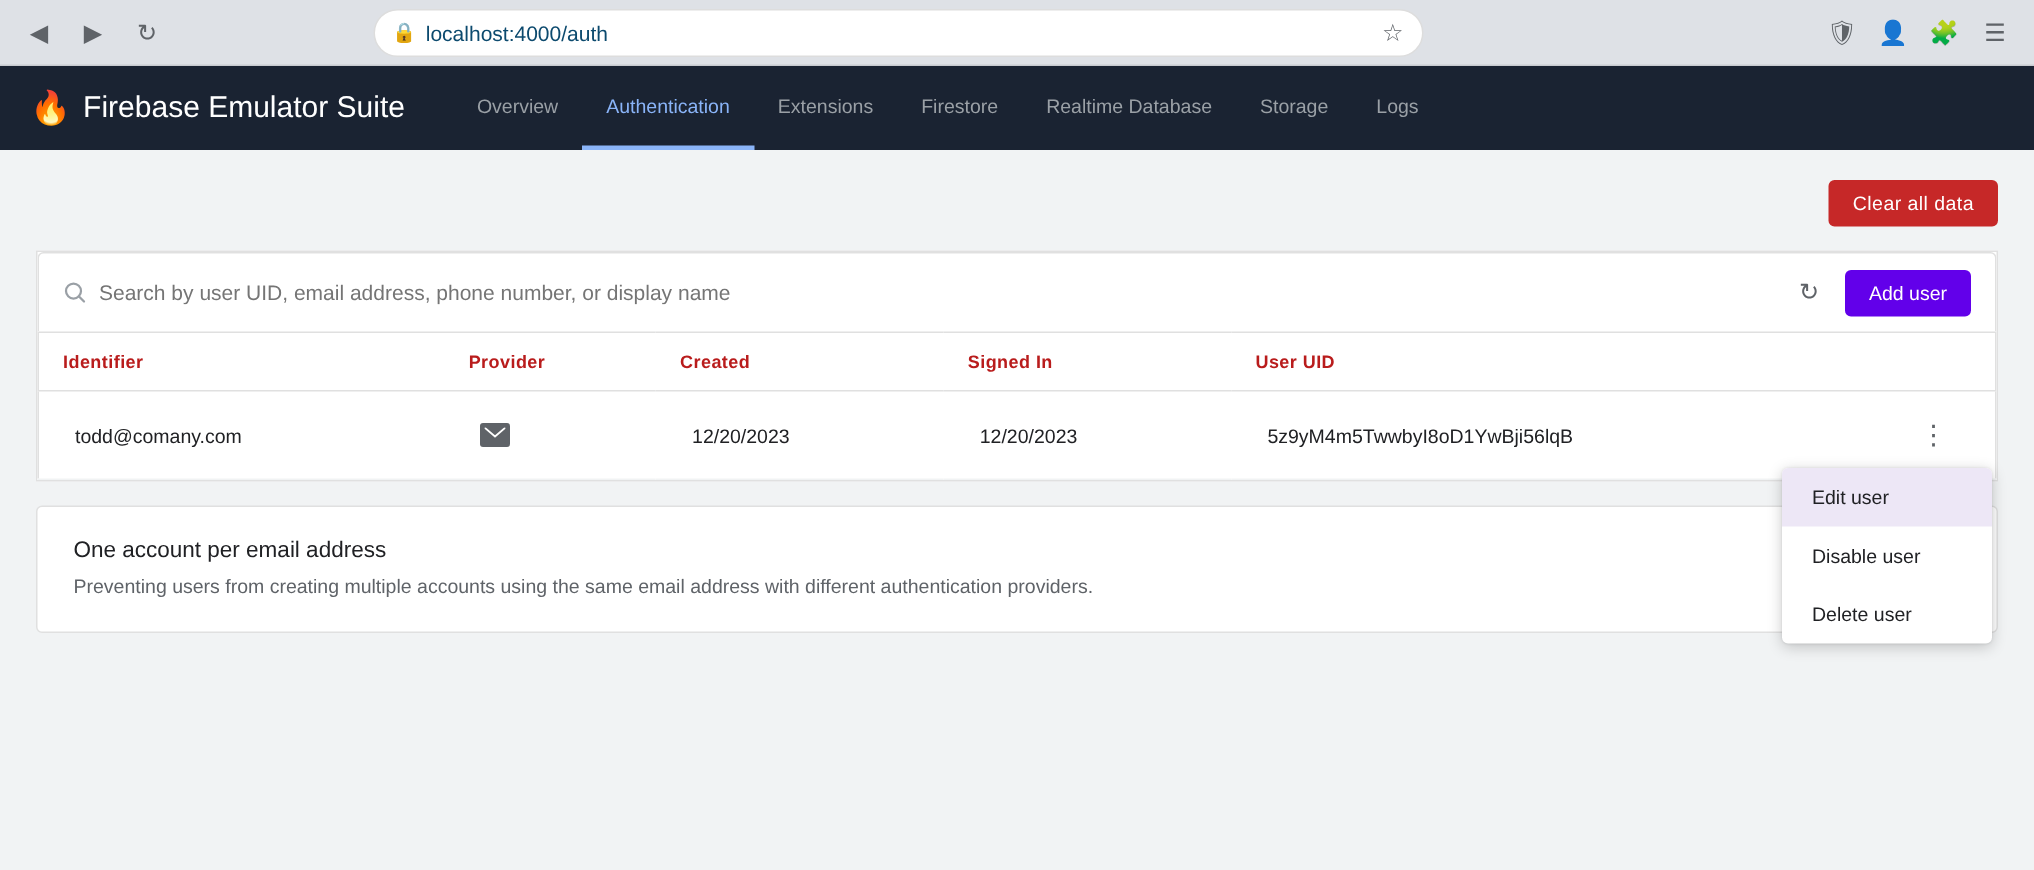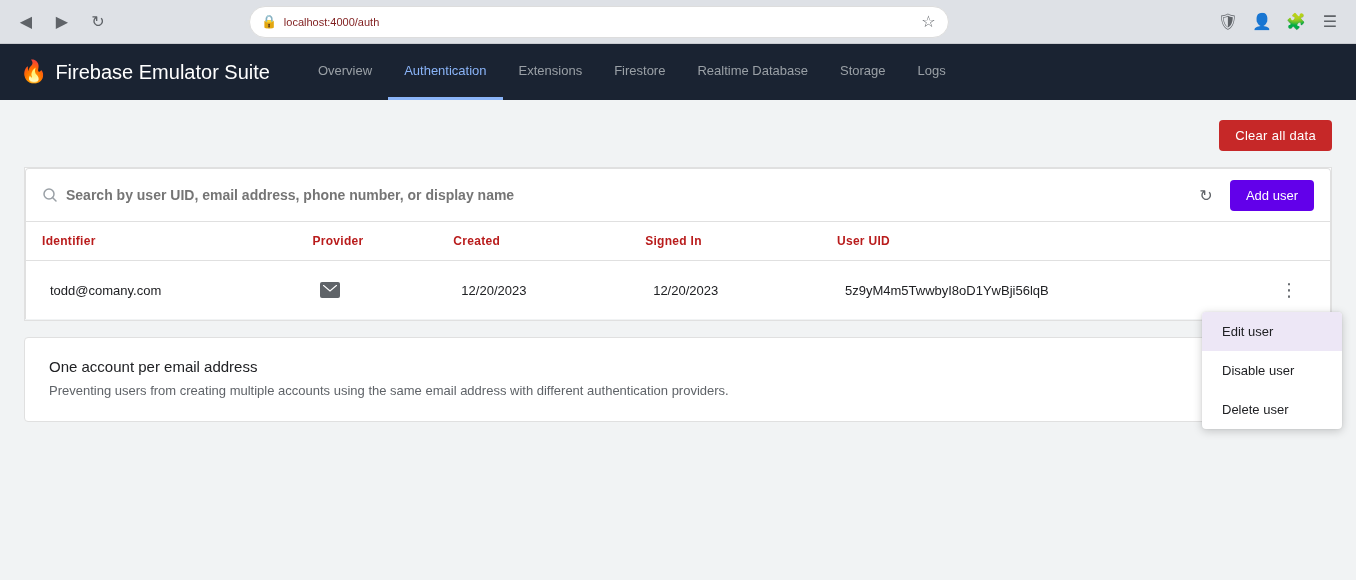--- a/index.html
+++ b/index.html
@@ -32,22 +32,22 @@
       padding: 4px 12px;
       display: flex;
       align-items: center;
       gap: 6px;
       height: 32px;
       border: 1px solid #ddd;
       max-width: 700px;
       margin: 0 auto;
     }
     .browser-address-text {
-      font-size: 11px;
-      color: #7f1d1d;
+      font-size: 14px;
+      color: #0c4a6e;
       flex: 1;
     }
     .browser-right-icons {
       margin-left: auto;
       display: flex;
       align-items: center;
       gap: 6px;
     }
     .browser-icon-btn {
       width: 28px; height: 28px;
@@ -147,21 +147,20 @@
       display: flex;
       align-items: center;
     }
     .search-input {
       flex: 1;
       border: none;
       outline: none;
       font-size: 14px;
       color: #202124;
       background: transparent;
-      font-weight: bold;
     }
     .refresh-btn {
       width: 32px; height: 32px;
       border-radius: 50%;
       border: none;
       background: transparent;
       cursor: pointer;
       display: flex; align-items: center; justify-content: center;
       color: #5f6368;
       font-size: 16px;
@@ -235,21 +234,21 @@
     }
     .info-card-desc {
       font-size: 13px;
       color: #5f6368;
       line-height: 1.5;
     }
 
     
     .context-menu {
       position: absolute;
-      right: 14px;
+      right: 28px;
       top: 212px;
       background: white;
       border-radius: 4px;
       box-shadow: 0 2px 10px rgba(0,0,0,0.2), 0 0 2px rgba(0,0,0,0.1);
       z-index: 100;
       min-width: 140px;
       overflow: hidden;
     }
     .context-menu-item {
       padding: 12px 20px;

